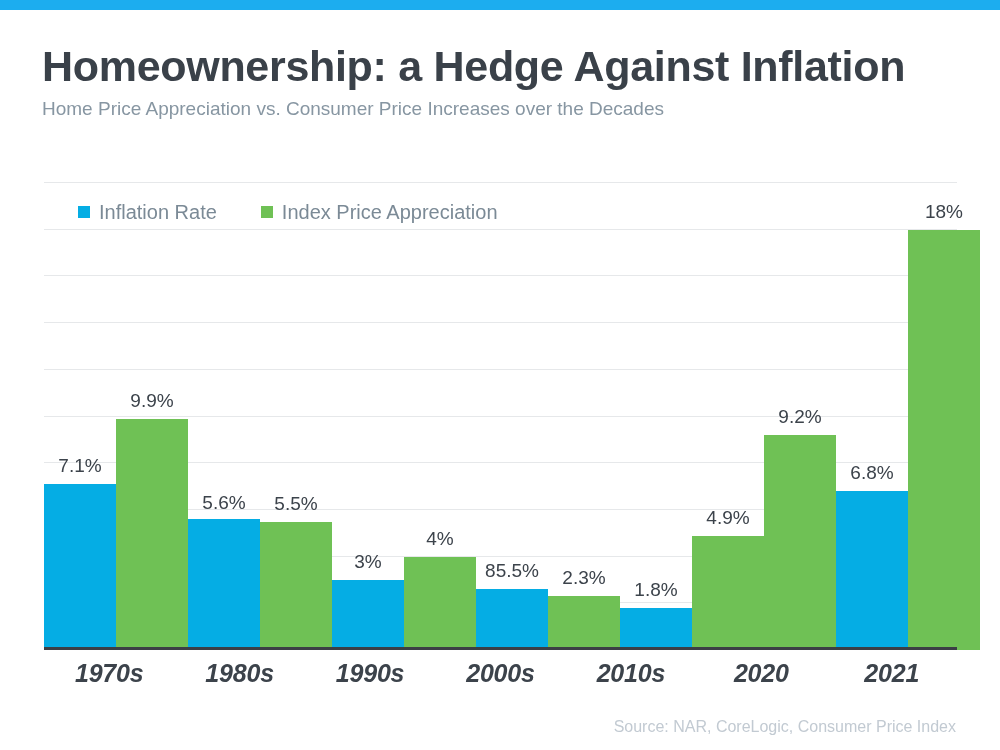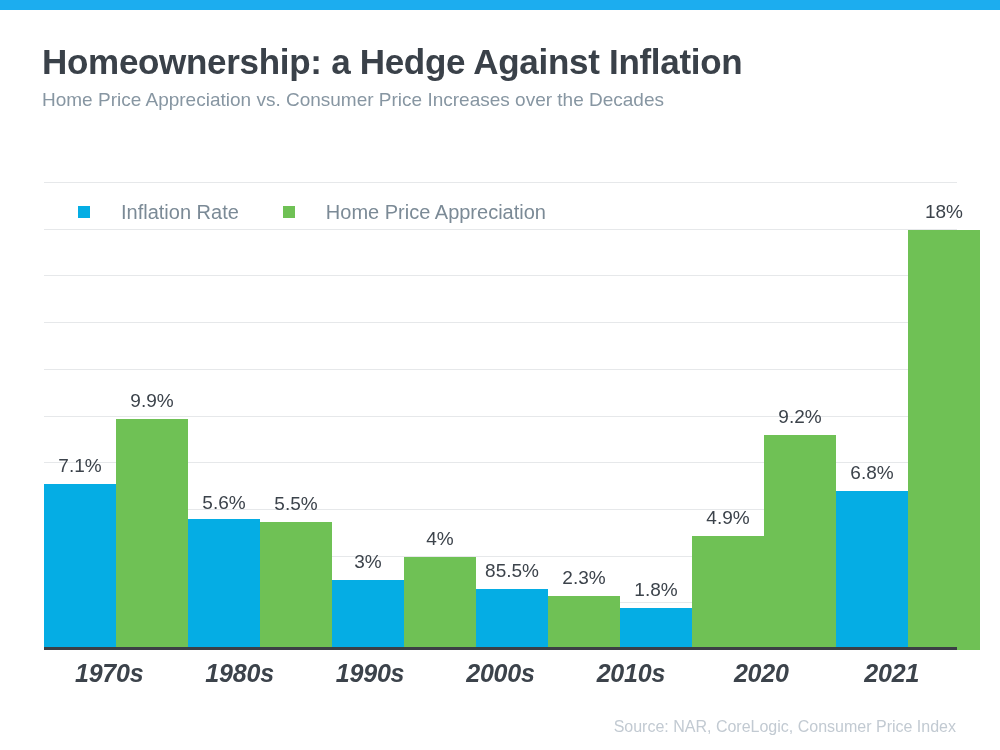--- a/index.html
+++ b/index.html
@@ -23,21 +23,21 @@
     background: #1cadef;
   }
   
   .header {
     position: absolute;
     top: 42px; left: 42px;
     width: 920px;
   }
   .chart-title {
     margin: 0;
-    font-size: 35px;
+    font-size: 43px;
     font-weight: bold;
     color: #3a4149;
     letter-spacing: -0.3px;
     line-height: 1.12;
     white-space: nowrap;
   }
   .chart-subtitle {
     margin: 8px 0 0 0;
     font-size: 19px;
     font-weight: normal;
@@ -81,21 +81,20 @@
   .legend-swatch {
     width: 12px; height: 12px;
     display: block;
     flex: 0 0 auto;
   }
   .legend-label {
     font-size: 20px;
     color: #7b8a96;
     white-space: nowrap;
     line-height: 1;
-    margin-left: 22px;
   }
 
   
   .axis-line {
     position: absolute;
     left: 0;
     bottom: 0;
     width: 100%;
     height: 3px;
     background: #3b3f45;
@@ -196,21 +195,21 @@
         <div class="gridline" style="bottom: 467px;"></div>
       </div>
 
     <div class="legend" id="legend">
         <div class="legend-item">
           <span class="legend-swatch" style="background: rgb(5, 173, 228);"></span>
           <span class="legend-label">Inflation Rate</span>
         </div>
         <div class="legend-item">
           <span class="legend-swatch" style="background: rgb(111, 193, 85);"></span>
-          <span class="legend-label">Home Price Appreciation</span>
+          <span class="legend-label">Index Price Appreciation</span>
         </div>
       </div>
 
     <div class="bars-layer" id="bars-layer">
         <div class="bar-group">
           <div class="bar-wrap">
             <div class="bar" style="height: 165.785px; background: rgb(5, 173, 228);"></div>
             <span class="bar-value" style="bottom: 174.785px;">7.1%</span>
           </div>
           <div class="bar-wrap">

